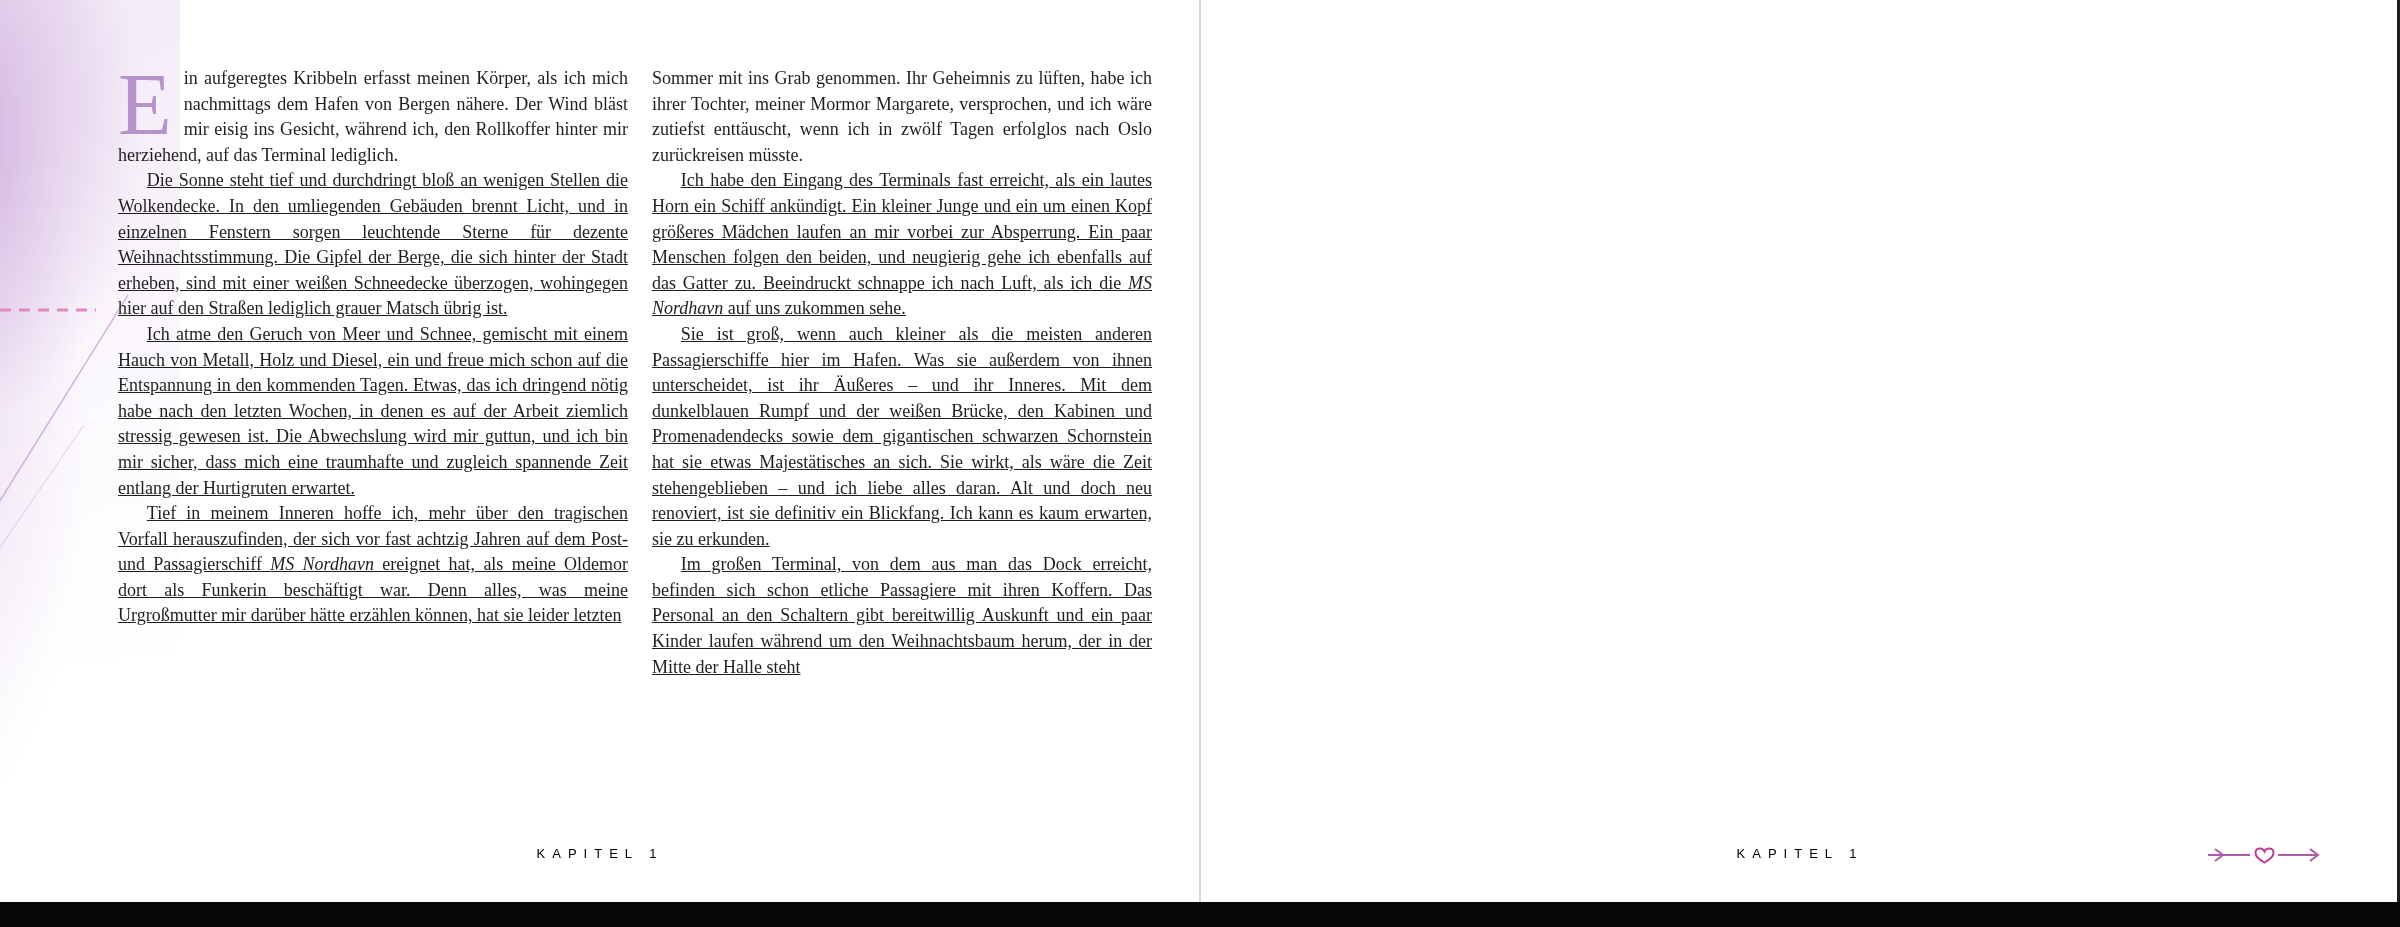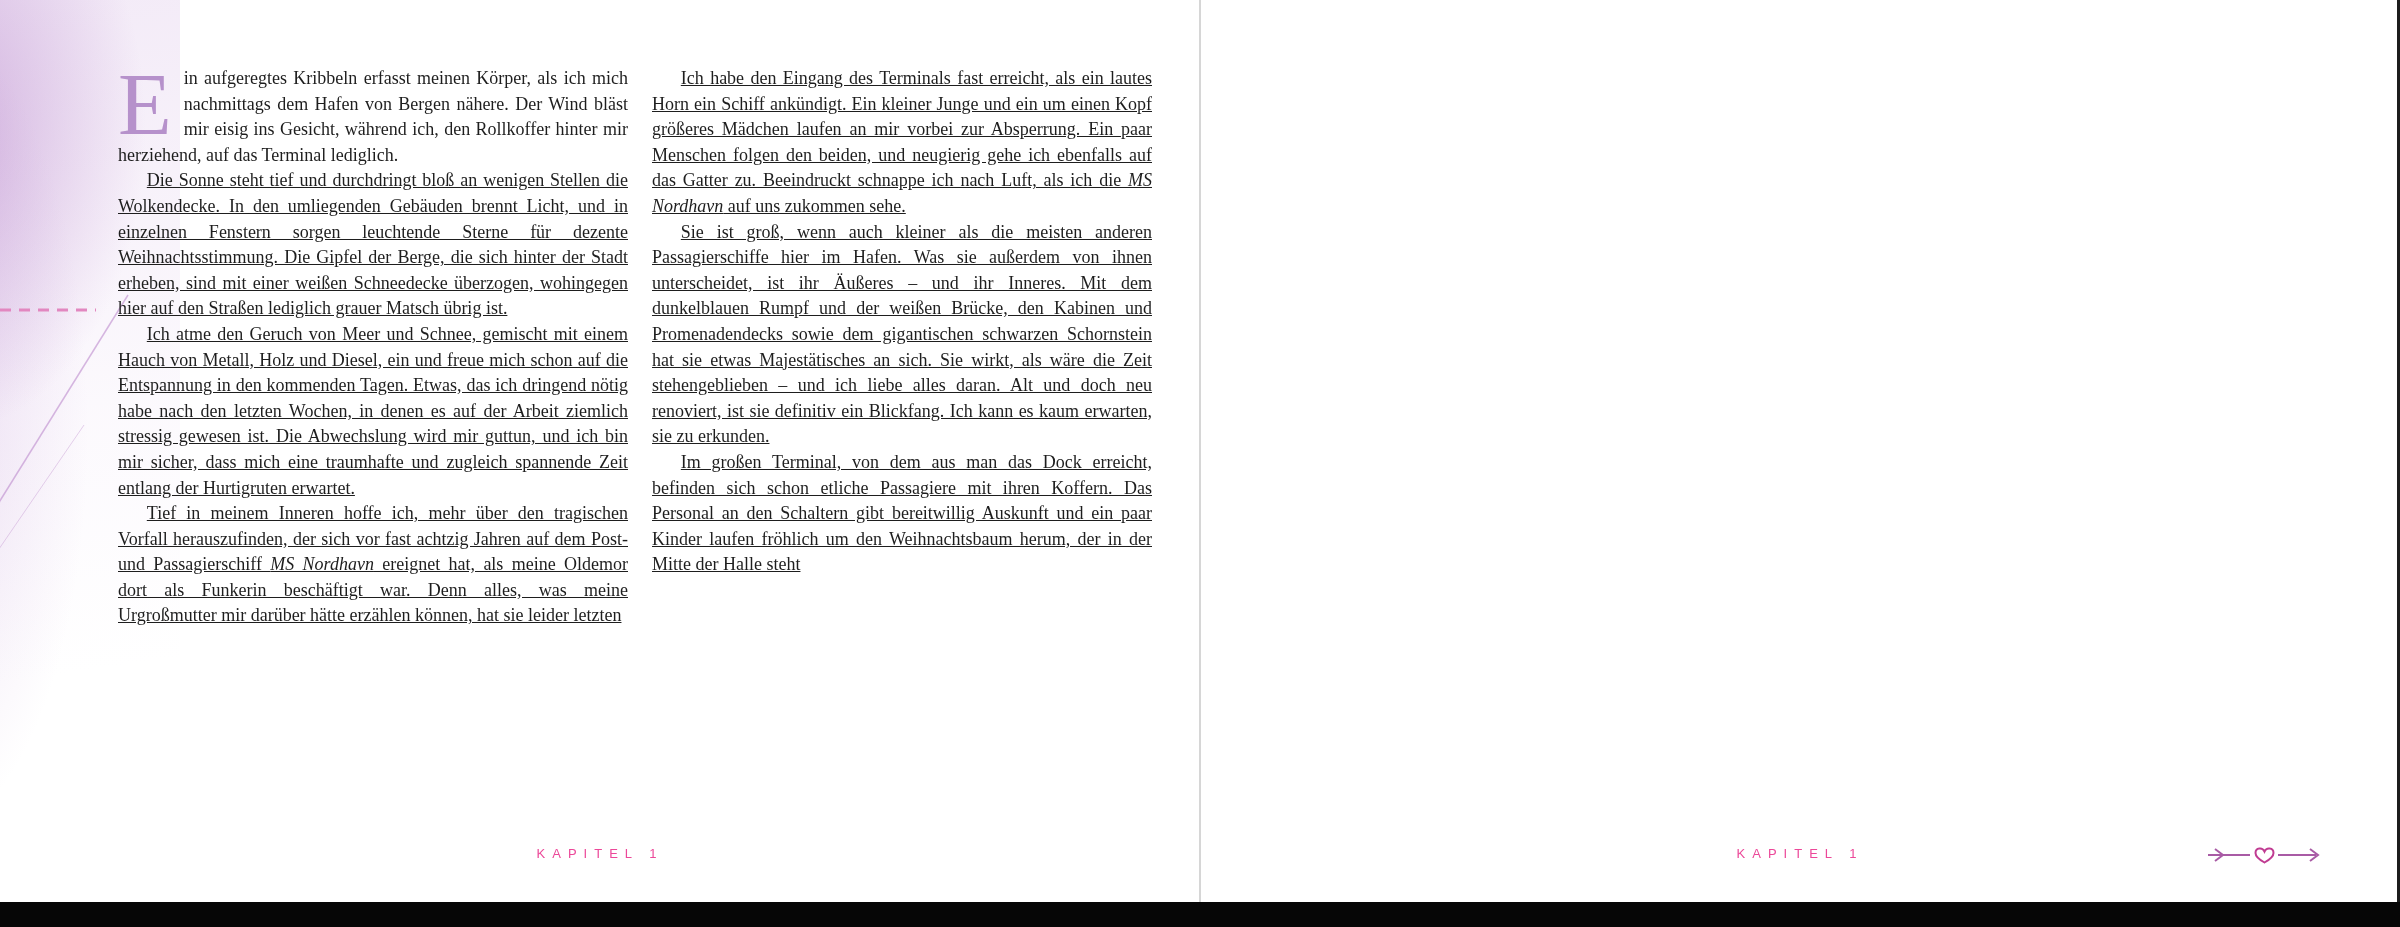--- a/index.html
+++ b/index.html
@@ -35,21 +35,21 @@
     color:#b691cb;
     font-family:"Liberation Serif","DejaVu Serif",serif;
   }
 
   .footer{
     position:absolute;top:846px;left:0;width:1200px;
     text-align:center;
     font-family:"Liberation Sans","DejaVu Sans",sans-serif;
     font-size:13px;font-weight:500;
     letter-spacing:7px;
-    color:#ec4899;
+    color:#000000;
   }
 
   .left-art{
     position:absolute;left:0;top:0;width:180px;height:927px;
     pointer-events:none;
     background:
       radial-gradient(ellipse 280px 430px at -50px 130px, rgba(175,118,197,0.52), rgba(175,118,197,0) 70%),
       radial-gradient(ellipse 220px 560px at -70px 430px, rgba(198,158,216,0.32), rgba(198,158,216,0) 72%),
       linear-gradient(172deg, rgba(212,182,227,0.28) 0%, rgba(231,212,241,0.13) 45%, rgba(255,255,255,0) 72%);
   }
@@ -66,23 +66,24 @@
       <line x1="0" y1="310" x2="96" y2="310" stroke="#e287c0" stroke-width="3" stroke-dasharray="11 8"></line>
     </svg>
   </div>
   <div class="col" id="col-0">
       <p><span class="dropcap">E</span><span>in aufgeregtes Kribbeln erfasst meinen Körper, als ich mich nachmittags dem Hafen von Bergen nähere. Der Wind bläst mir eisig ins Gesicht, während ich, den Rollkoffer hinter mir herziehend, auf das Terminal lediglich.</span></p>
       <p class="indent"><span>Die Sonne steht tief und durchdringt bloß an wenigen Stellen die Wolkendecke. In den umliegenden Gebäuden brennt Licht, und in einzelnen Fenstern sorgen leuchtende Sterne für dezente Weihnachtsstimmung. Die Gipfel der Berge, die sich hinter der Stadt erheben, sind mit einer weißen Schneedecke überzogen, wohingegen hier auf den Straßen lediglich grauer Matsch übrig ist.</span></p>
       <p class="indent"><span>Ich atme den Geruch von Meer und Schnee, gemischt mit einem Hauch von Metall, Holz und Diesel, ein und freue mich schon auf die Entspannung in den kommenden Tagen. Etwas, das ich dringend nötig habe nach den letzten Wochen, in denen es auf der Arbeit ziemlich stressig gewesen ist. Die Abwechslung wird mir guttun, und ich bin mir sicher, dass mich eine traumhafte und zugleich spannende Zeit entlang der Hurtigruten erwartet.</span></p>
       <p class="indent"><span>Tief in meinem Inneren hoffe ich, mehr über den tragischen Vorfall herauszufinden, der sich vor fast achtzig Jahren auf dem Post- und Passagierschiff </span><i>MS Nordhavn</i><span> ereignet hat, als meine Oldemor dort als Funkerin beschäftigt war. Denn alles, was meine Urgroßmutter mir darüber hätte erzählen können, hat sie leider letzten</span></p>
     </div>
   <div class="col" id="col-1">
+      <p><span>Sommer mit ins Grab genommen. Ihr Geheimnis zu lüften, habe ich ihrer Tochter, meiner Mormor Margarete, versprochen, und ich wäre zutiefst enttäuscht, wenn ich in zwölf Tagen erfolglos nach Oslo zurückreisen müsste.</span></p>
       <p class="indent"><span>Ich habe den Eingang des Terminals fast erreicht, als ein lautes Horn ein Schiff ankündigt. Ein kleiner Junge und ein um einen Kopf größeres Mädchen laufen an mir vorbei zur Absperrung. Ein paar Menschen folgen den beiden, und neugierig gehe ich ebenfalls auf das Gatter zu. Beeindruckt schnappe ich nach Luft, als ich die </span><i>MS Nordhavn</i><span> auf uns zukommen sehe.</span></p>
       <p class="indent"><span>Sie ist groß, wenn auch kleiner als die meisten anderen Passagierschiffe hier im Hafen. Was sie außerdem von ihnen unterscheidet, ist ihr Äußeres – und ihr Inneres. Mit dem dunkelblauen Rumpf und der weißen Brücke, den Kabinen und Promenadendecks sowie dem gigantischen schwarzen Schornstein hat sie etwas Majestätisches an sich. Sie wirkt, als wäre die Zeit stehengeblieben – und ich liebe alles daran. Alt und doch neu renoviert, ist sie definitiv ein Blickfang. Ich kann es kaum erwarten, sie zu erkunden.</span></p>
-      <p class="indent"><span>Im großen Terminal, von dem aus man das Dock erreicht, befinden sich schon etliche Passagiere mit ihren Koffern. Das Personal an den Schaltern gibt bereitwillig Auskunft und ein paar Kinder laufen fröhlich um den Weihnachtsbaum herum, der in der Mitte der Halle steht</span></p>
+      <p class="indent"><span>Im großen Terminal, von dem aus man das Dock erreicht, befinden sich schon etliche Passagiere mit ihren Koffern. Das Personal an den Schaltern gibt bereitwillig Auskunft und ein paar Kinder laufen während um den Weihnachtsbaum herum, der in der Mitte der Halle steht</span></p>
     </div>
   <div class="footer">KAPITEL 1</div>
 </div>
 
 <div class="page" id="right-page">
 
   <div class="footer">KAPITEL 1</div>
 </div>
 
 <svg class="heart-ornament" viewBox="0 0 118 26" xmlns="http://www.w3.org/2000/svg">

